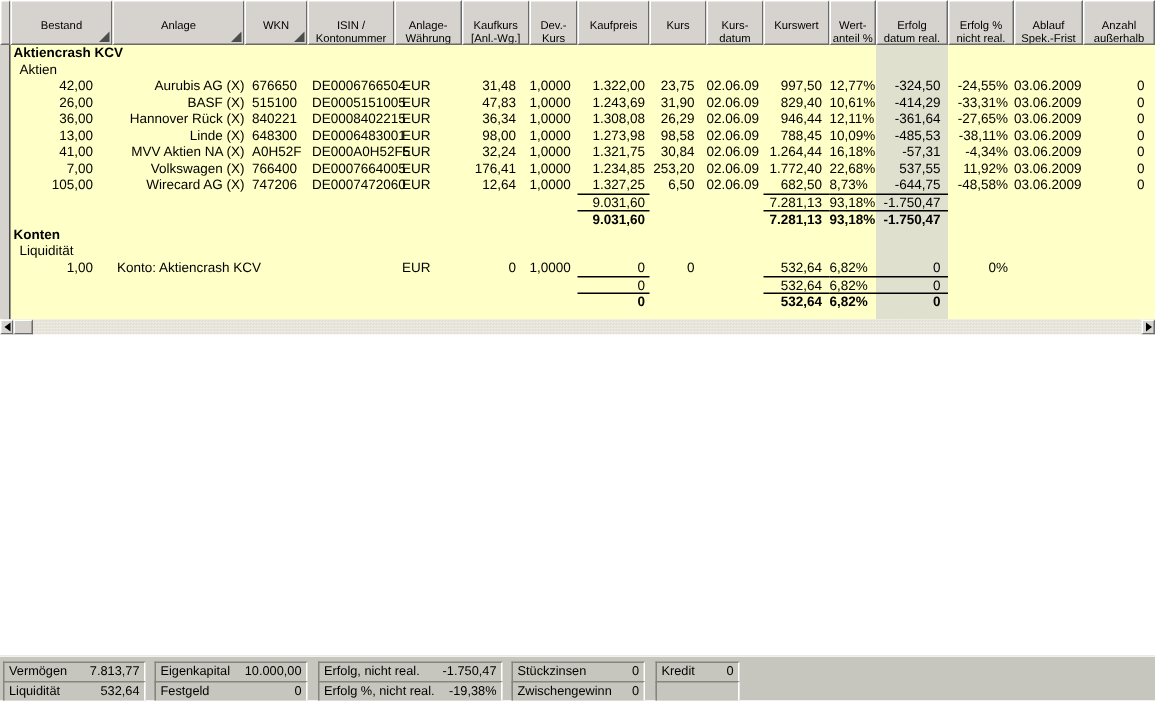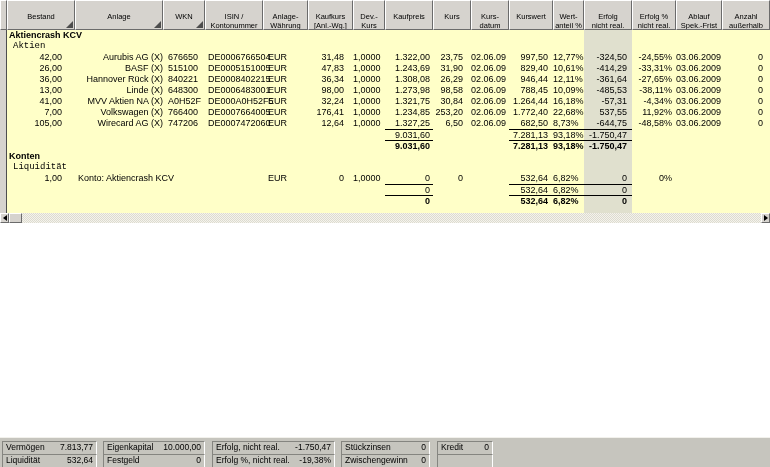--- a/index.html
+++ b/index.html
@@ -47,21 +47,21 @@
   .c.c7{text-align:right;padding-right:3px}
   .c.c8{text-align:right;padding-right:8px}
   .c.c9{text-align:right;padding-right:9px}
   .c.c10{text-align:right;padding-right:5px}
   .c.c11{text-align:right;padding-right:7px}
   .c.c12{text-align:right;padding-right:5px}
   .c.c13{text-align:right;padding-right:4px}
   .c.c14{text-align:right;padding-right:2px}
   .c.c15{text-align:right;padding-right:7px}
   .trow.group .c0 { text-align:left; padding:0 0 0 2px; font-weight:bold; }
-  .trow.sub .c0   { text-align:left; padding:0 0 0 6px;font-family:Liberation Mono, monospace; }
+  .trow.sub .c0   { text-align:left; padding:0 0 0 6px; }
   .trow.total { font-weight:bold; }
   .trow.rule .c7, .trow.rule .c10, .trow.rule .c11, .trow.rule .c12 { border-top:1px solid #000; }
 
   
   .hscroll { position:absolute; top:213px; left:0; width:770px; height:10px;
              background:#eceade; }
   .hscroll .track { position:absolute; left:9px; right:9px; top:0; height:10px;
       background:repeating-conic-gradient(#f4f3ec 0 25%, #dddbd0 0 50%) 0 0/2px 2px; }
   .sbtn { position:absolute; top:0; width:9px; height:10px; background:#d6d3ce;
           border:1px solid; border-color:#ffffff #6b6b6b #6b6b6b #ffffff;
@@ -160,21 +160,21 @@
         </div>
 
         <div class="hcell c11">
           <span>Wert-
 anteil %</span>
           
         </div>
 
         <div class="hcell c12">
           <span>Erfolg
-nicht real.</span>
+datum real.</span>
           
         </div>
 
         <div class="hcell c13">
           <span>Erfolg %
 nicht real.</span>
           
         </div>
 
         <div class="hcell c14">

